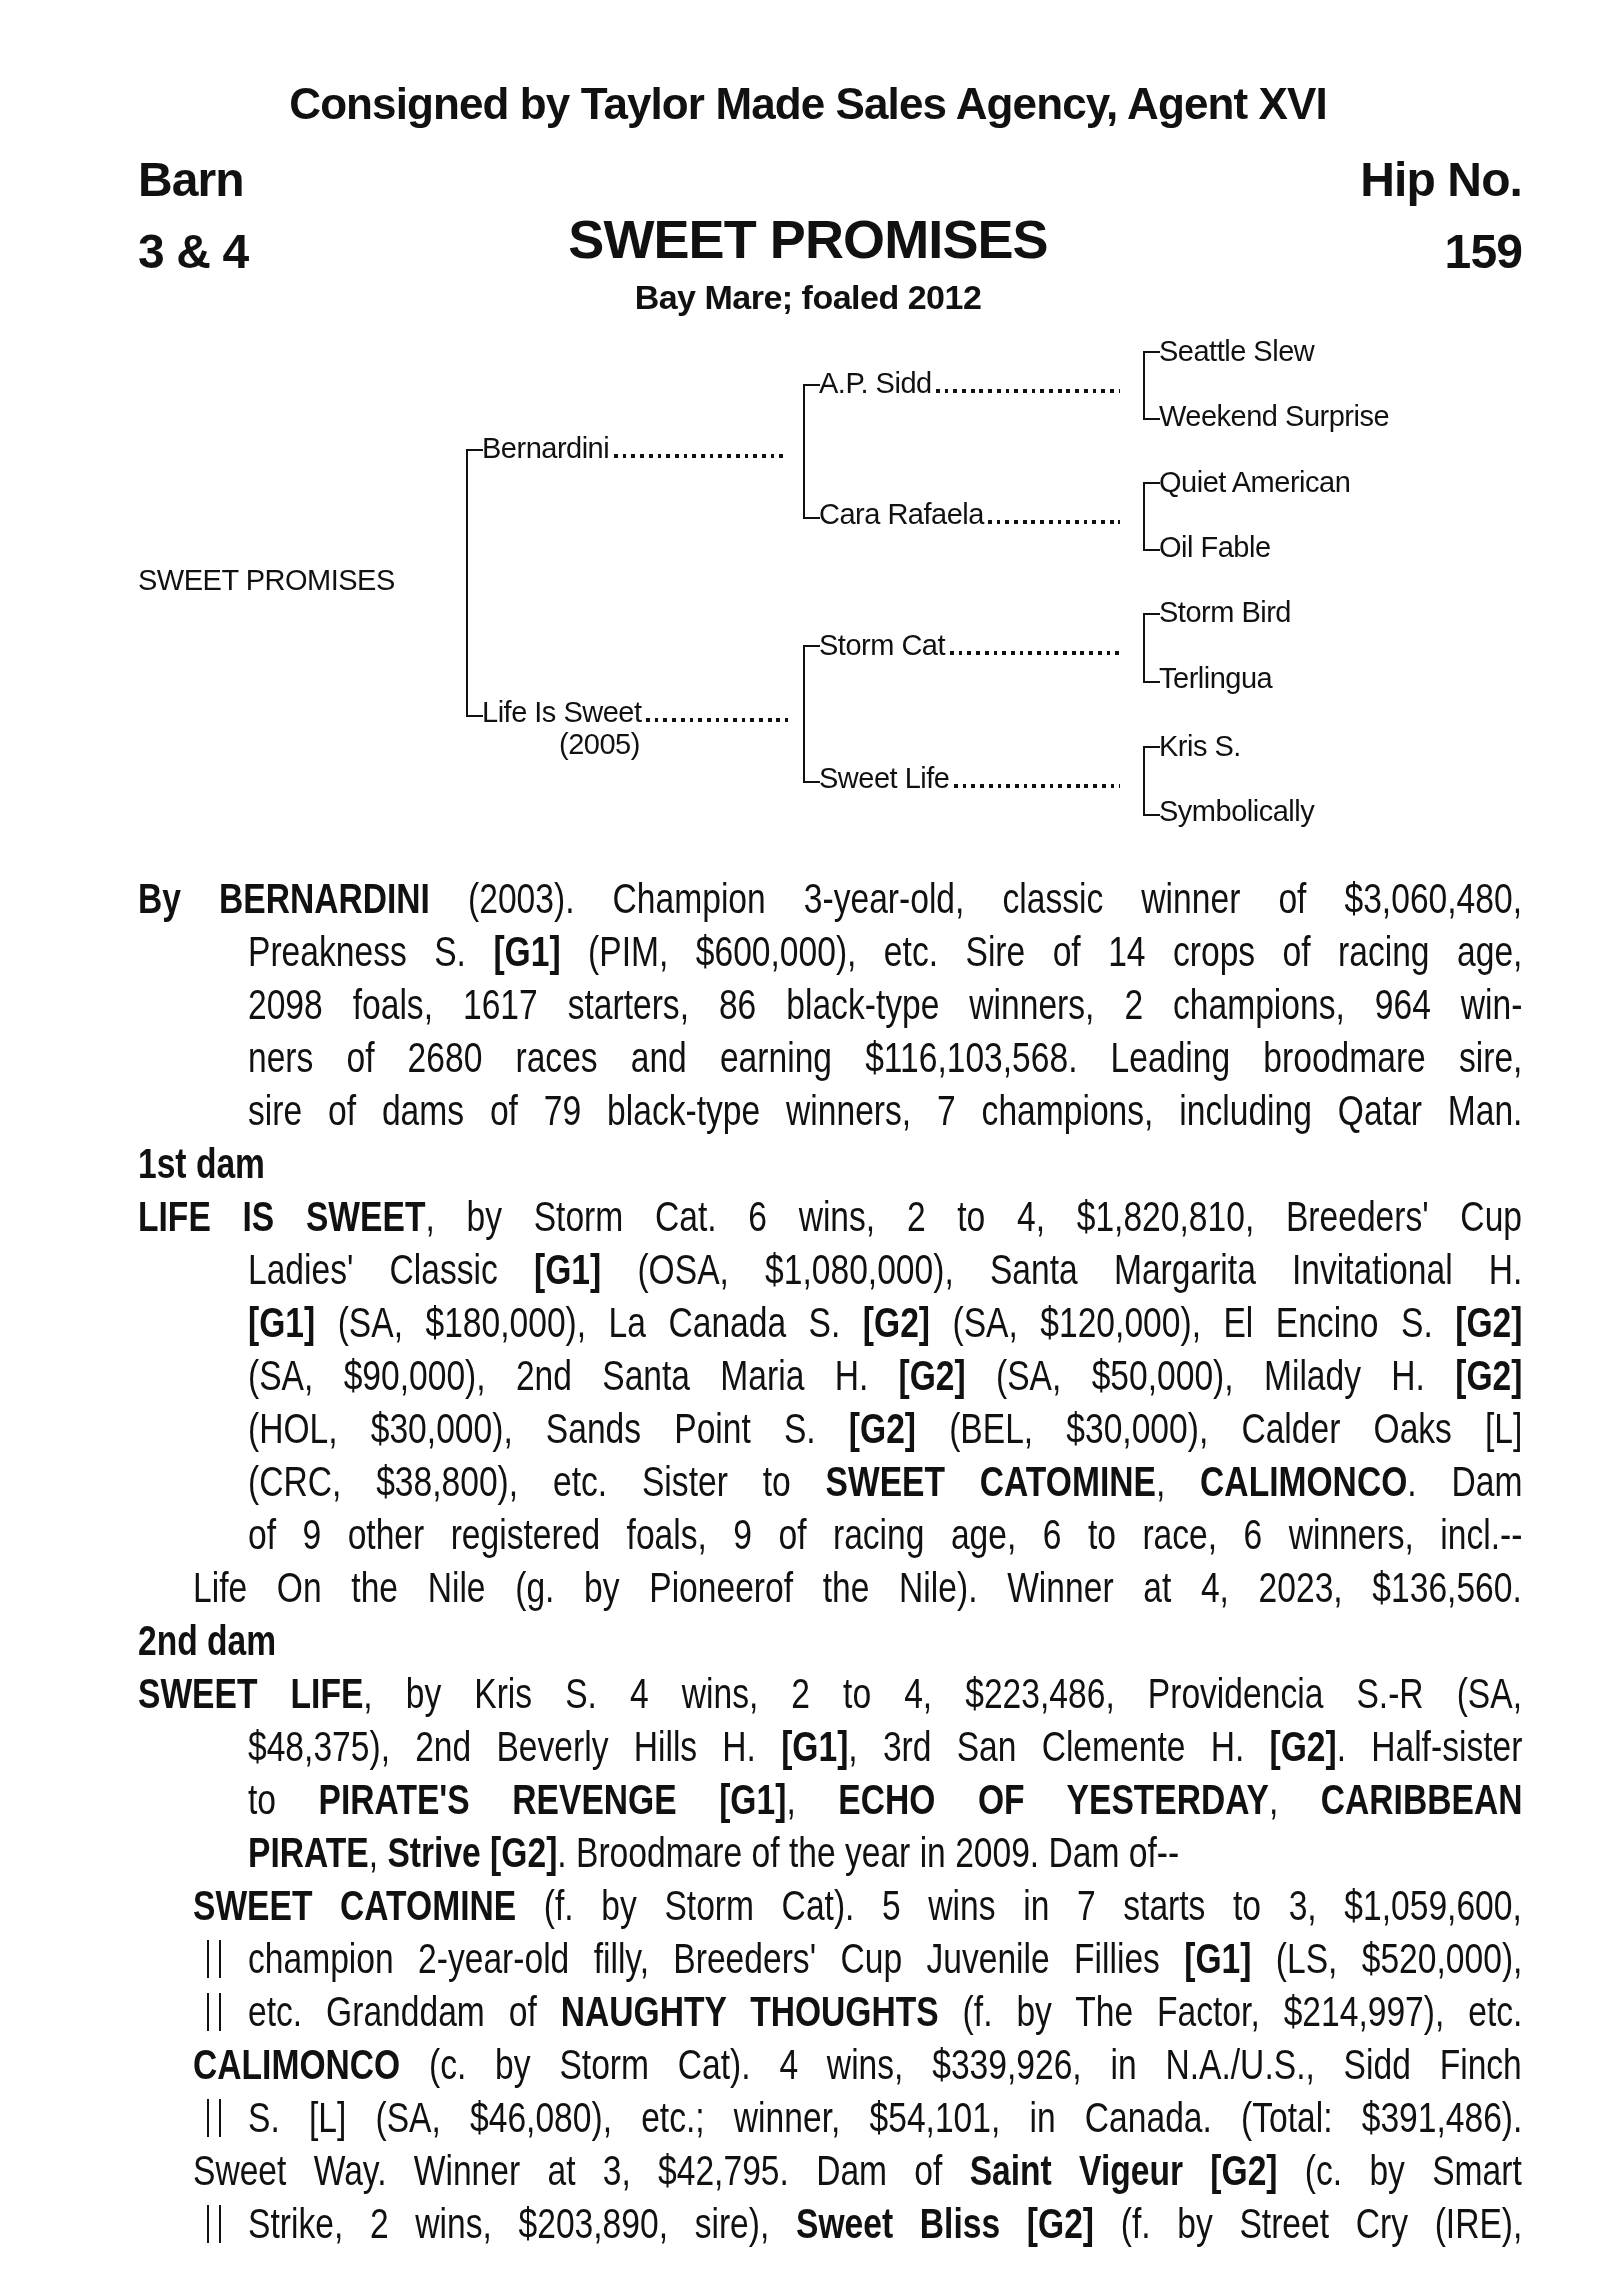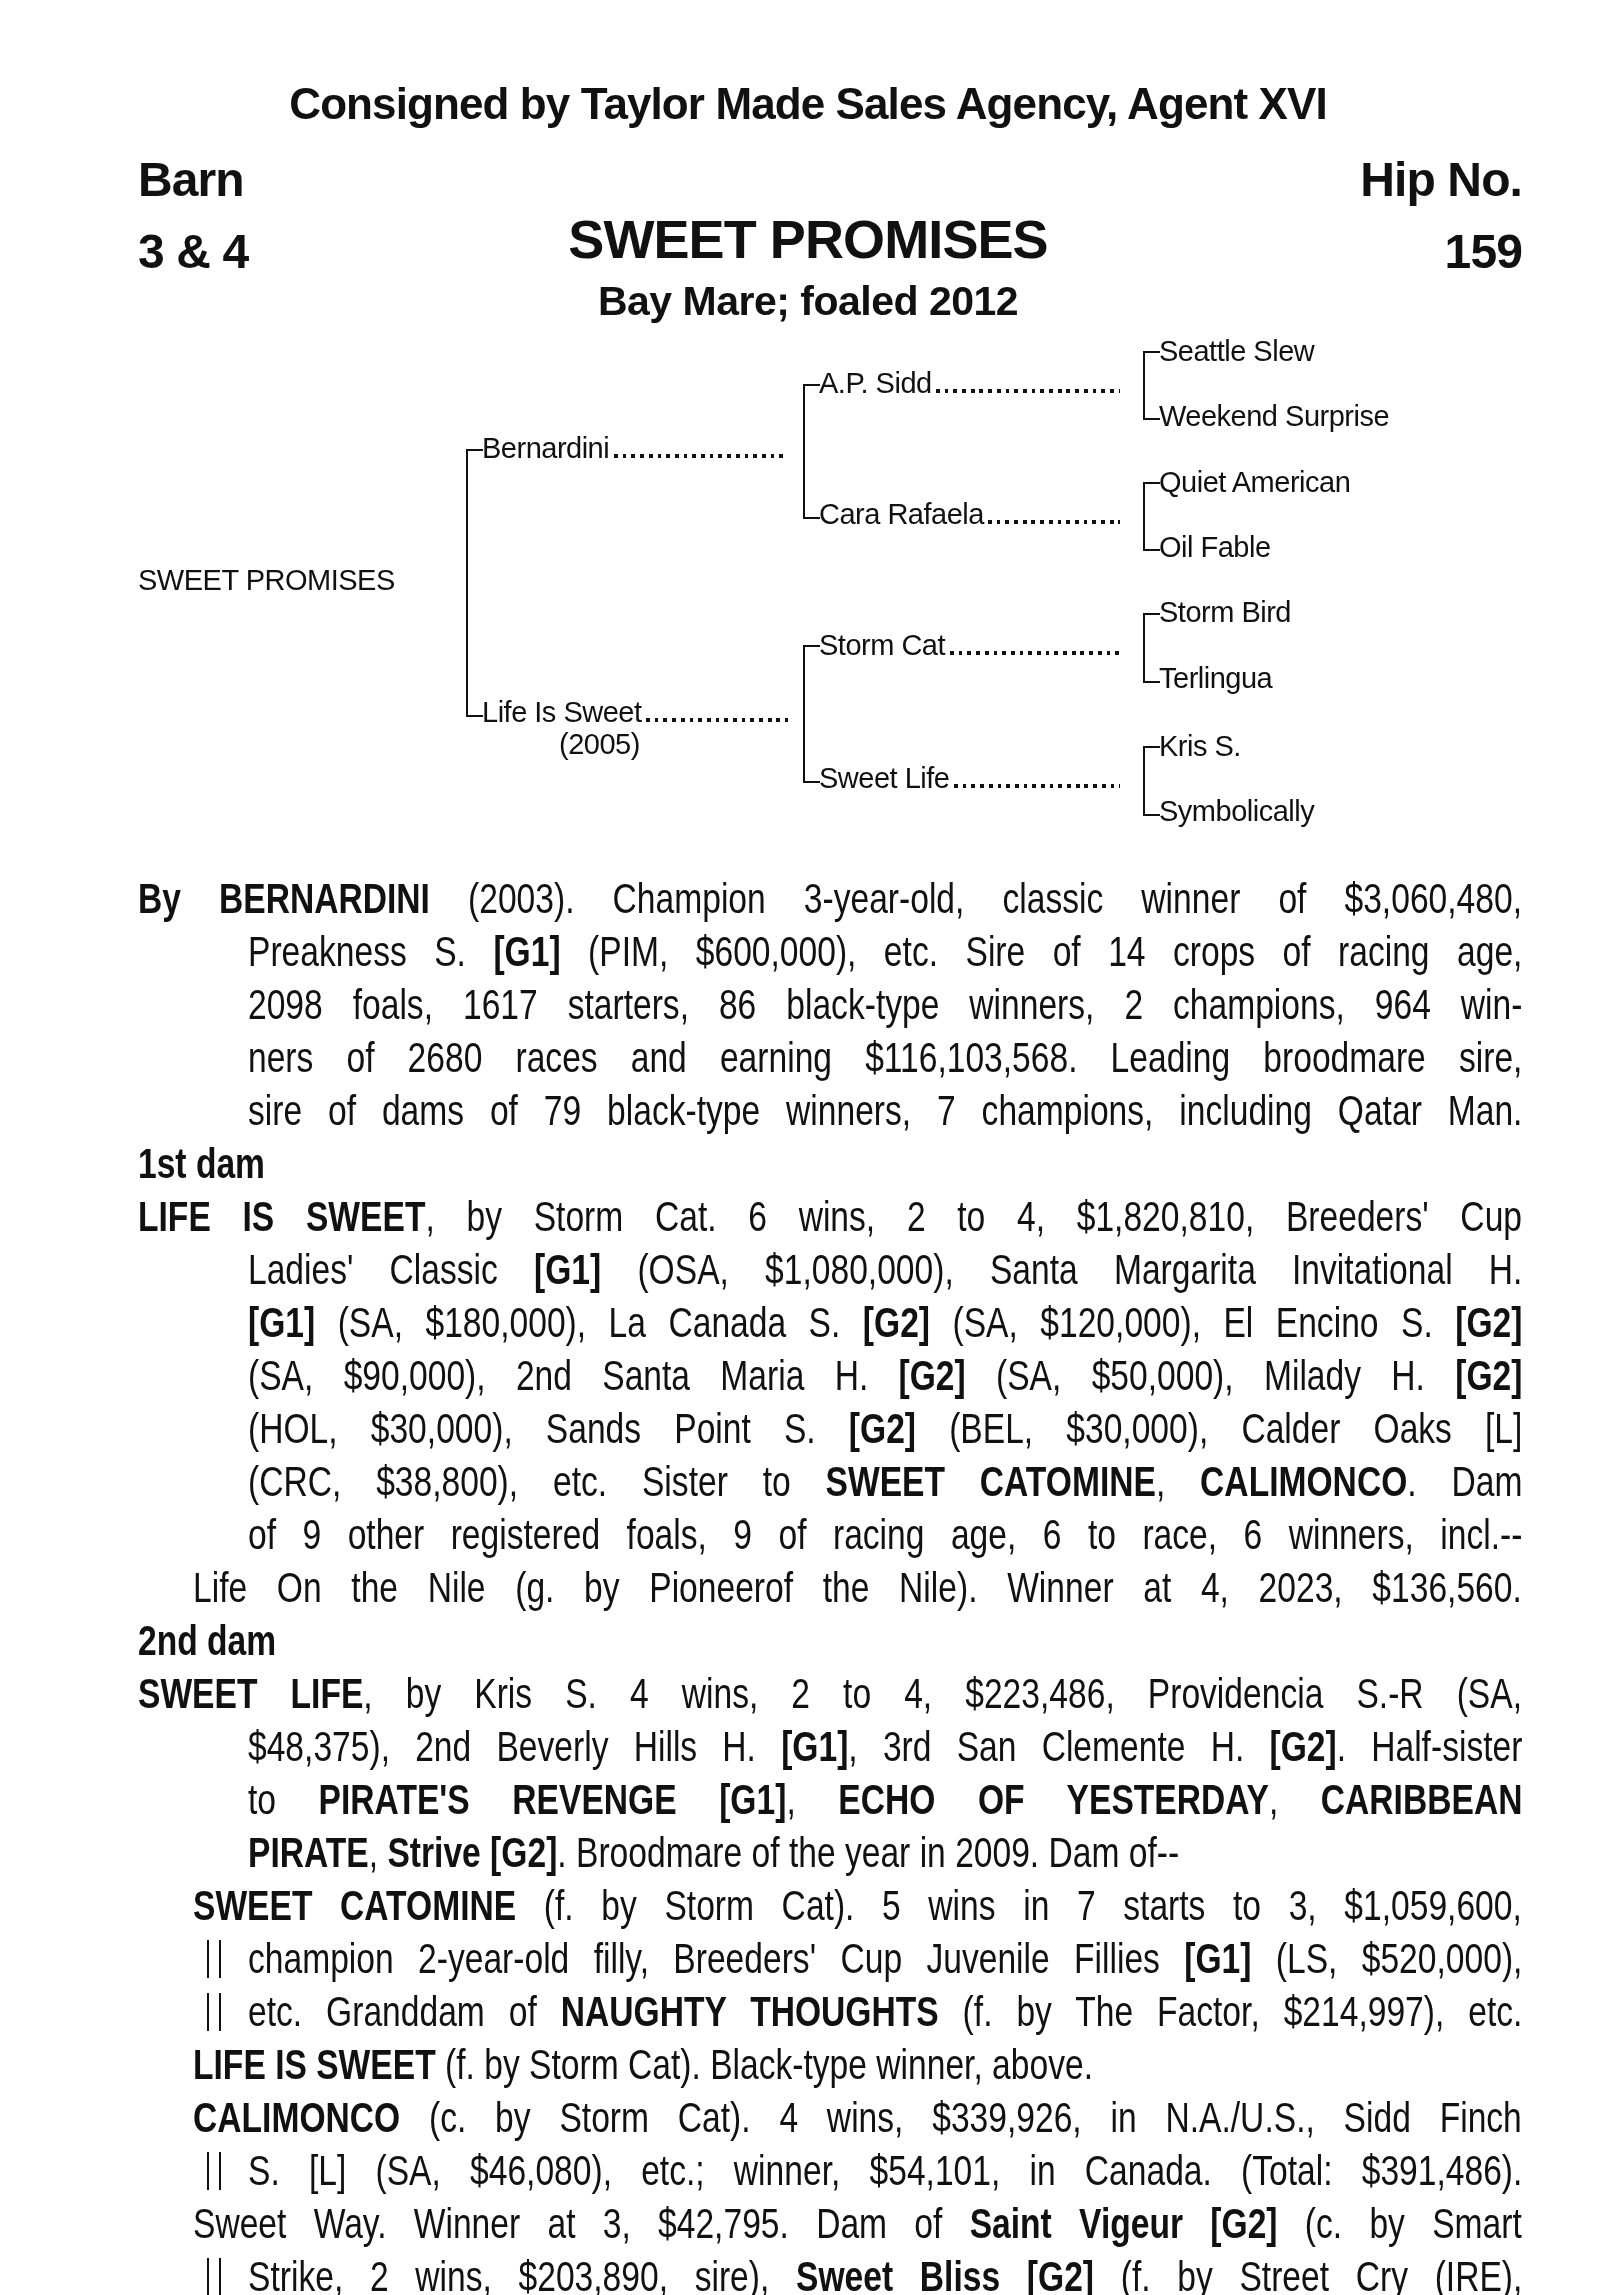--- a/index.html
+++ b/index.html
@@ -16,21 +16,21 @@
   .barn-label{top:152px;left:138px;}
   .barn-value{top:224px;left:138px;}
   .hip-label{top:152px;right:94px;text-align:center;}
   .hip-value{top:224px;right:94px;text-align:right;}
   .horse-name{
     position:absolute;top:208px;left:0;width:1616px;text-align:center;
     font-size:54px;font-weight:bold;letter-spacing:-0.9px;white-space:nowrap;
   }
   .horse-desc{
     position:absolute;top:278px;left:0;width:1616px;text-align:center;
-    font-size:41px;font-weight:bold;letter-spacing:-0.5px;white-space:nowrap;
+    font-size:34px;font-weight:bold;letter-spacing:-0.5px;white-space:nowrap;
   }
   
   .tree{position:absolute;top:0;left:0;width:1616px;height:872px;font-size:29px;letter-spacing:-0.5px;}
   .tnode{position:absolute;height:33px;display:flex;align-items:center;white-space:nowrap;}
   .tnode .ldr{
     flex:1;height:3.7px;align-self:flex-end;margin:0 2.8px 7.3px 4.6px;
     background:repeating-linear-gradient(90deg,#111 0 3.7px,transparent 3.7px 8.7px);
   }
   .bracket{position:absolute;border-left:2.3px solid #111;border-top:2.3px solid #111;border-bottom:2.3px solid #111;width:14.7px;}
   .b-g1{left:466px;top:449px;height:264px;}
@@ -205,21 +205,20 @@
       <div class="tx" style="margin-left: 55px; width: 1661px;"><b>SWEET CATOMINE</b><span> (f. by Storm Cat). 5 wins in 7 starts to 3, $1,059,600,</span></div>
     </div>
     <div class="bline just">
       <span class="bars" style="left: 69px;"></span>
       <div class="tx" style="margin-left: 110px; width: 1593px;"><span>champion 2-year-old filly, Breeders' Cup Juvenile Fillies </span><b>[G1]</b><span> (LS, $520,000),</span></div>
     </div>
     <div class="bline just">
       <span class="bars" style="left: 69px;"></span>
       <div class="tx" style="margin-left: 110px; width: 1593px;"><span>etc. Granddam of </span><b>NAUGHTY THOUGHTS</b><span> (f. by The Factor, $214,997), etc.</span></div>
     </div>
-    <div class="bline"><div class="tx" style="margin-left: 55px;"><b>LIFE IS SWEET</b><span> (f. by Storm Cat). Black-type winner, above.</span></div></div>
     <div class="bline just">
       <div class="tx" style="margin-left: 55px; width: 1661px;"><b>CALIMONCO</b><span> (c. by Storm Cat). 4 wins, $339,926, in N.A./U.S., Sidd Finch</span></div>
     </div>
     <div class="bline just">
       <span class="bars" style="left: 69px;"></span>
       <div class="tx" style="margin-left: 110px; width: 1593px;"><span>S. [L] (SA, $46,080), etc.; winner, $54,101, in Canada. (Total: $391,486).</span></div>
     </div>
     <div class="bline just">
       <div class="tx" style="margin-left: 55px; width: 1661px;"><span>Sweet Way. Winner at 3, $42,795. Dam of </span><b>Saint Vigeur [G2]</b><span> (c. by Smart</span></div>
     </div>

